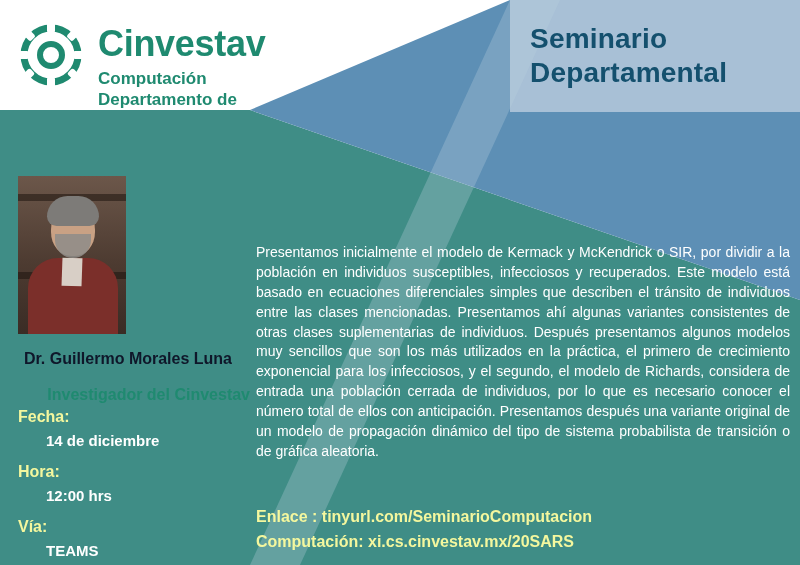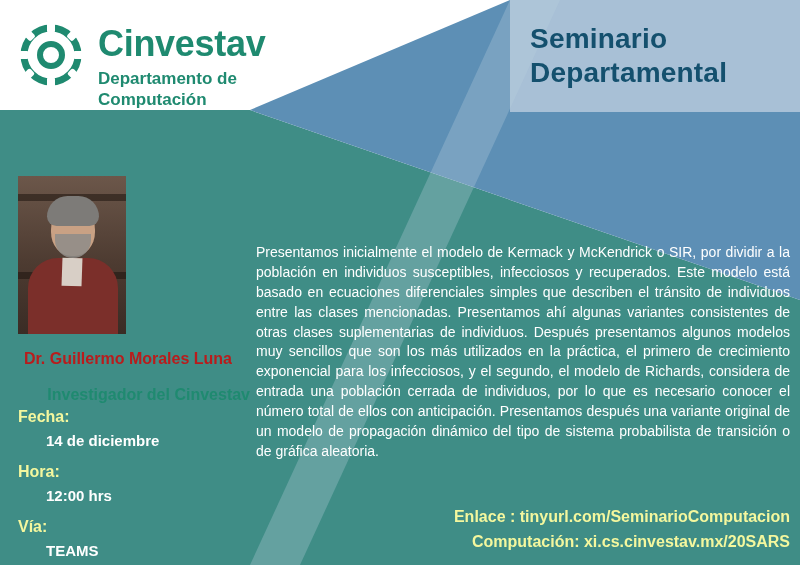--- a/index.html
+++ b/index.html
@@ -182,21 +182,21 @@
     background: #d8cfc6;
     transform: rotate(2deg);
   }
   
   .speaker-name {
     position: absolute;
     left: 6px;
     top: 350px;
     width: 244px;
     text-align: center;
-    color: #b91c1c;
+    color: #0f172a;
     font-size: 16px;
     font-weight: bold;
   }
   .speaker-role {
     position: absolute;
     left: 6px;
     top: 374px;
     width: 244px;
     text-align: right;
     color: #1f8a70;
@@ -237,21 +237,21 @@
   }
   
   .links {
     position: absolute;
     left: 256px;
     top: 508px;
     width: 534px;
     color: #f4f79e;
     font-size: 16px;
     font-weight: bold;
-    text-align: right;
+    text-align: left;
   }
   .links div + div {
     margin-top: 7px;
   }
 </style>
 </head>
 <body>
 
 <div id="poster">
 
@@ -278,22 +278,22 @@
           <rect x="56" y="51" width="8" height="13" rx="2" transform="rotate(-45 60 57)"></rect>
         </g>
         <g fill="none" stroke="#1f8a70" stroke-width="6">
           <circle cx="37" cy="37" r="11"></circle>
         </g>
       </svg>
     </div>
     <div class="logo-text">
       <div class="logo-cinvestav">Cinvestav</div>
       <div class="logo-dept">
+        <div>Computación</div>
         <div>Departamento de</div>
-        <div>Computación</div>
       </div>
     </div>
   </div>
 
   <div class="seminar-box">
     <div class="seminar-line">Seminario</div>
     <div class="seminar-line">Departamental</div>
   </div>
 
 

